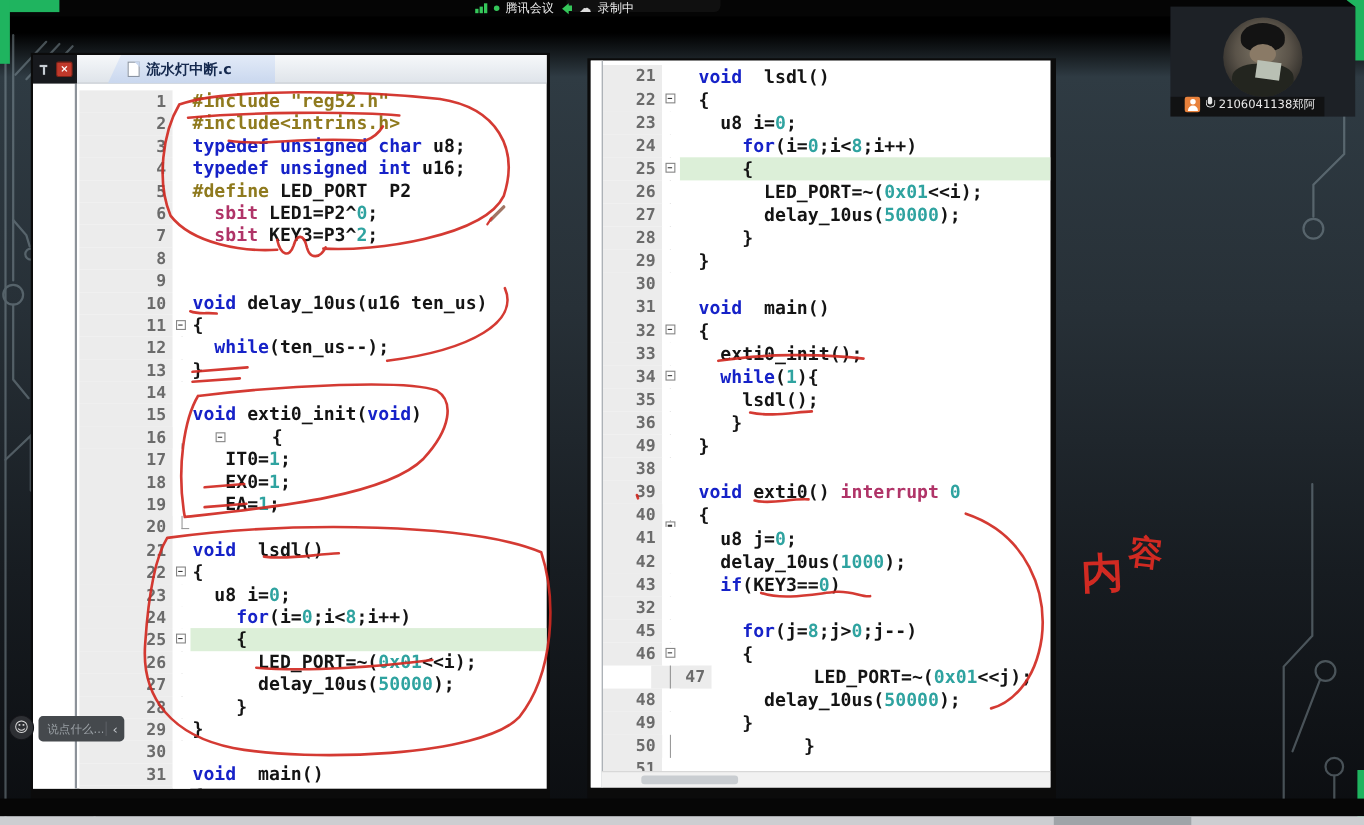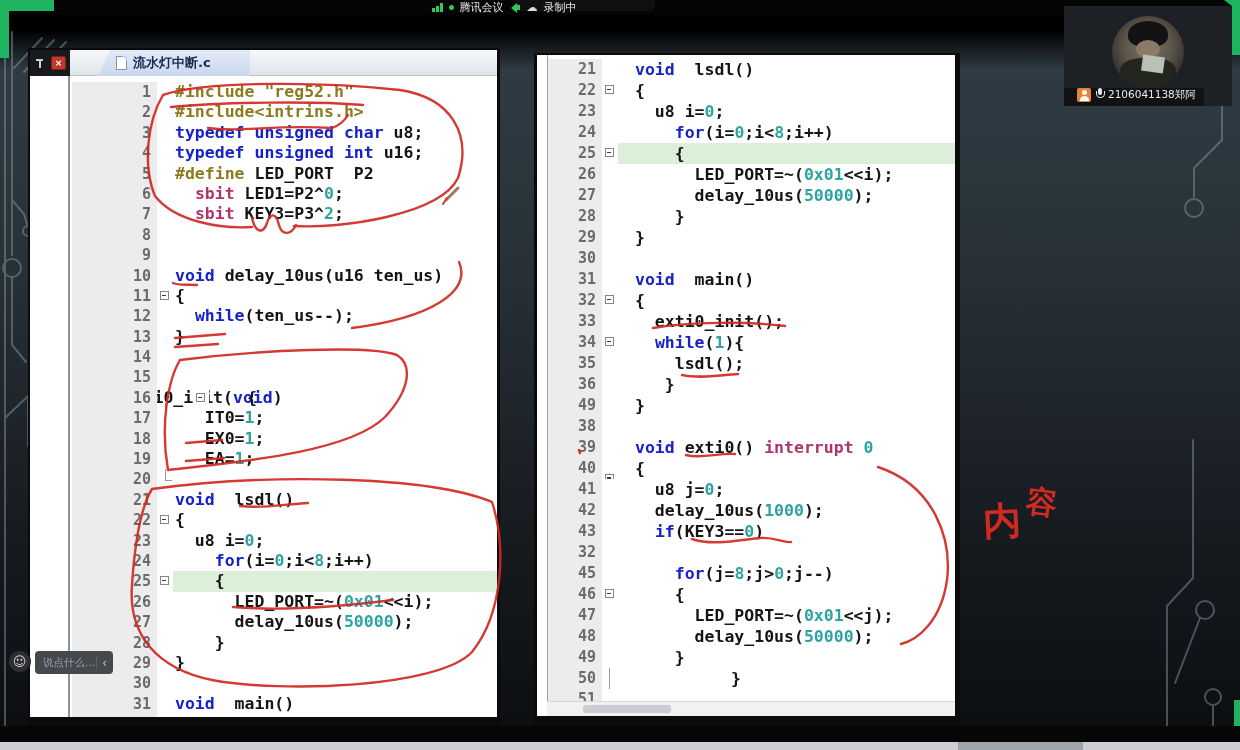--- a/index.html
+++ b/index.html
@@ -239,21 +239,21 @@
           <div class="crow" style="height: 20.4px; line-height: 20.4px;">
             <span class="lnum">13</span>
             <span class="fold"></span>
             <span class="ctext">}</span>
           </div>
           <div class="crow" style="height: 20.4px; line-height: 20.4px;">
             <span class="lnum">14</span>
             <span class="fold"></span>
             <span class="ctext"></span>
           </div>
-          <div class="crow" style="height: 20.4px; line-height: 20.4px; flex-direction: column;">
+          <div class="crow" style="height: 20.4px; line-height: 20.4px;">
             <span class="lnum">15</span>
             <span class="fold"></span>
             <span class="ctext"><span class="kw">void</span> exti0_init(<span class="kw">void</span>)</span>
           </div>
           <div class="crow" style="height: 20.4px; line-height: 20.4px; gap: 36px;">
             <span class="lnum">16</span>
             <span class="fold">
               <span class="fbox"></span>
             </span>
             <span class="ctext">{</span>
@@ -491,21 +491,21 @@
             <span class="fold"></span>
             <span class="ctext">    <span class="kw">for</span>(j=<span class="num">8</span>;j&gt;<span class="num">0</span>;j--)</span>
           </div>
           <div class="crow" style="height: 21px; line-height: 21px;">
             <span class="lnum">46</span>
             <span class="fold">
               <span class="fbox"></span>
             </span>
             <span class="ctext">    {</span>
           </div>
-          <div class="crow" style="height: 21px; line-height: 21px;">
+          <div class="crow" style="height: 21px; line-height: 21px; padding-left: 45px;">
             <span class="lnum">47</span>
             <span class="fold"></span>
             <span class="ctext">      LED_PORT=~(<span class="num">0x01</span>&lt;&lt;j);</span>
           </div>
           <div class="crow" style="height: 21px; line-height: 21px;">
             <span class="lnum">48</span>
             <span class="fold"></span>
             <span class="ctext">      delay_10us(<span class="num">50000</span>);</span>
           </div>
           <div class="crow" style="height: 21px; line-height: 21px;">

